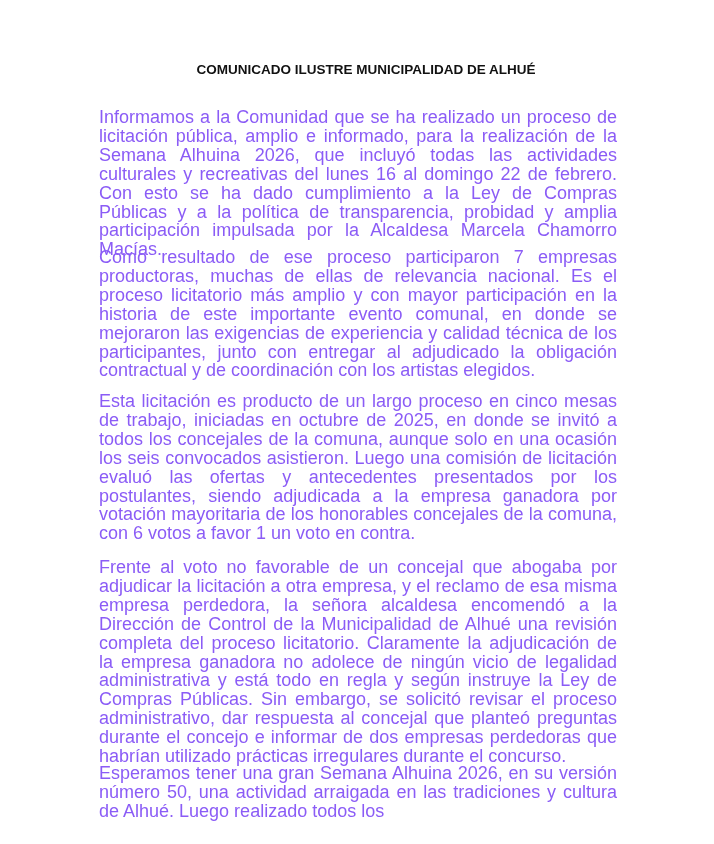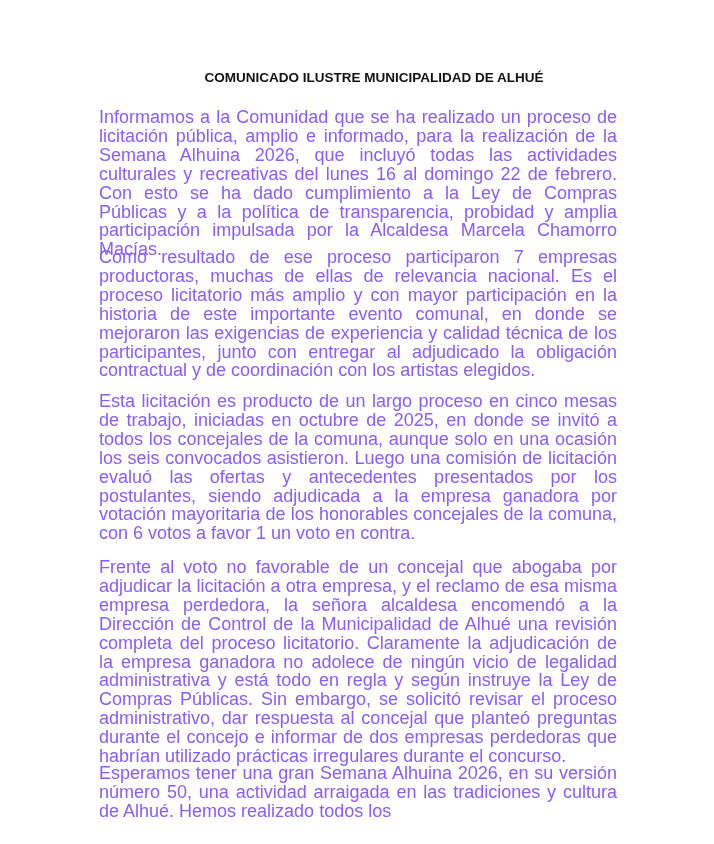--- a/index.html
+++ b/index.html
@@ -6,33 +6,33 @@
   body { width: 714px; height: 844px; overflow: hidden; position: relative; }
 </style>
 </head>
 <body>
 
 <style>
   .doc-title {
     position: absolute; left: 99px; top: 52px; width: 518px;
     font-family: "Liberation Sans", sans-serif; font-weight: bold;
     font-size: 13.5px; text-align: center; color: #111111;
-    line-height: 20px; margin: 16px;
+    line-height: 20px; margin: 8px;
   }
   .doc-para {
     position: absolute; left: 99px; width: 518px; margin: 0;
     font-family: "Liberation Sans", sans-serif; font-size: 18px;
     line-height: 18.9px; text-align: justify; color: #8b5cf6;
     text-align-last: left;
   }
   #para-1 { top: 108px; }
   #para-2 { top: 248px; }
   #para-3 { top: 392px; }
   #para-4 { top: 558px; }
   #para-5 { top: 764px; }
 </style>
 
 <h1 class="doc-title">COMUNICADO ILUSTRE MUNICIPALIDAD DE ALHUÉ</h1>
 <p class="doc-para" id="para-1">Informamos a la Comunidad que se ha realizado un proceso de licitación pública, amplio e informado, para la realización de la Semana Alhuina 2026, que incluyó todas las actividades culturales y recreativas del lunes 16 al domingo 22 de febrero. Con esto se ha dado cumplimiento a la Ley de Compras Públicas y a la política de transparencia, probidad y amplia participación impulsada por la Alcaldesa Marcela Chamorro Macías.</p>
 <p class="doc-para" id="para-2">Como resultado de ese proceso participaron 7 empresas productoras, muchas de ellas de relevancia nacional. Es el proceso licitatorio más amplio y con mayor participación en la historia de este importante evento comunal, en donde se mejoraron las exigencias de experiencia y calidad técnica de los participantes, junto con entregar al adjudicado la obligación contractual y de coordinación con los artistas elegidos.</p>
 <p class="doc-para" id="para-3">Esta licitación es producto de un largo proceso en cinco mesas de trabajo, iniciadas en octubre de 2025, en donde se invitó a todos los concejales de la comuna, aunque solo en una ocasión los seis convocados asistieron. Luego una comisión de licitación evaluó las ofertas y antecedentes presentados por los postulantes, siendo adjudicada a la empresa ganadora por votación mayoritaria de los honorables concejales de la comuna, con 6 votos a favor 1 un voto en contra.</p>
 <p class="doc-para" id="para-4">Frente al voto no favorable de un concejal que abogaba por adjudicar la licitación a otra empresa, y el reclamo de esa misma empresa perdedora, la señora alcaldesa encomendó a la Dirección de Control de la Municipalidad de Alhué una revisión completa del proceso licitatorio. Claramente la adjudicación de la empresa ganadora no adolece de ningún vicio de legalidad administrativa y está todo en regla y según instruye la Ley de Compras Públicas. Sin embargo, se solicitó revisar el proceso administrativo, dar respuesta al concejal que planteó preguntas durante el concejo e informar de dos empresas perdedoras que habrían utilizado prácticas irregulares durante el concurso.</p>
-<p class="doc-para" id="para-5">Esperamos tener una gran Semana Alhuina 2026, en su versión número 50, una actividad arraigada en las tradiciones y cultura de Alhué. Hemos realizado todos los</p>
+<p class="doc-para" id="para-5">Esperamos tener una gran Semana Alhuina 2026, en su versión número 50, una actividad arraigada en las tradiciones y cultura de Alhué. Luego realizado todos los</p>
 
 </body></html>

